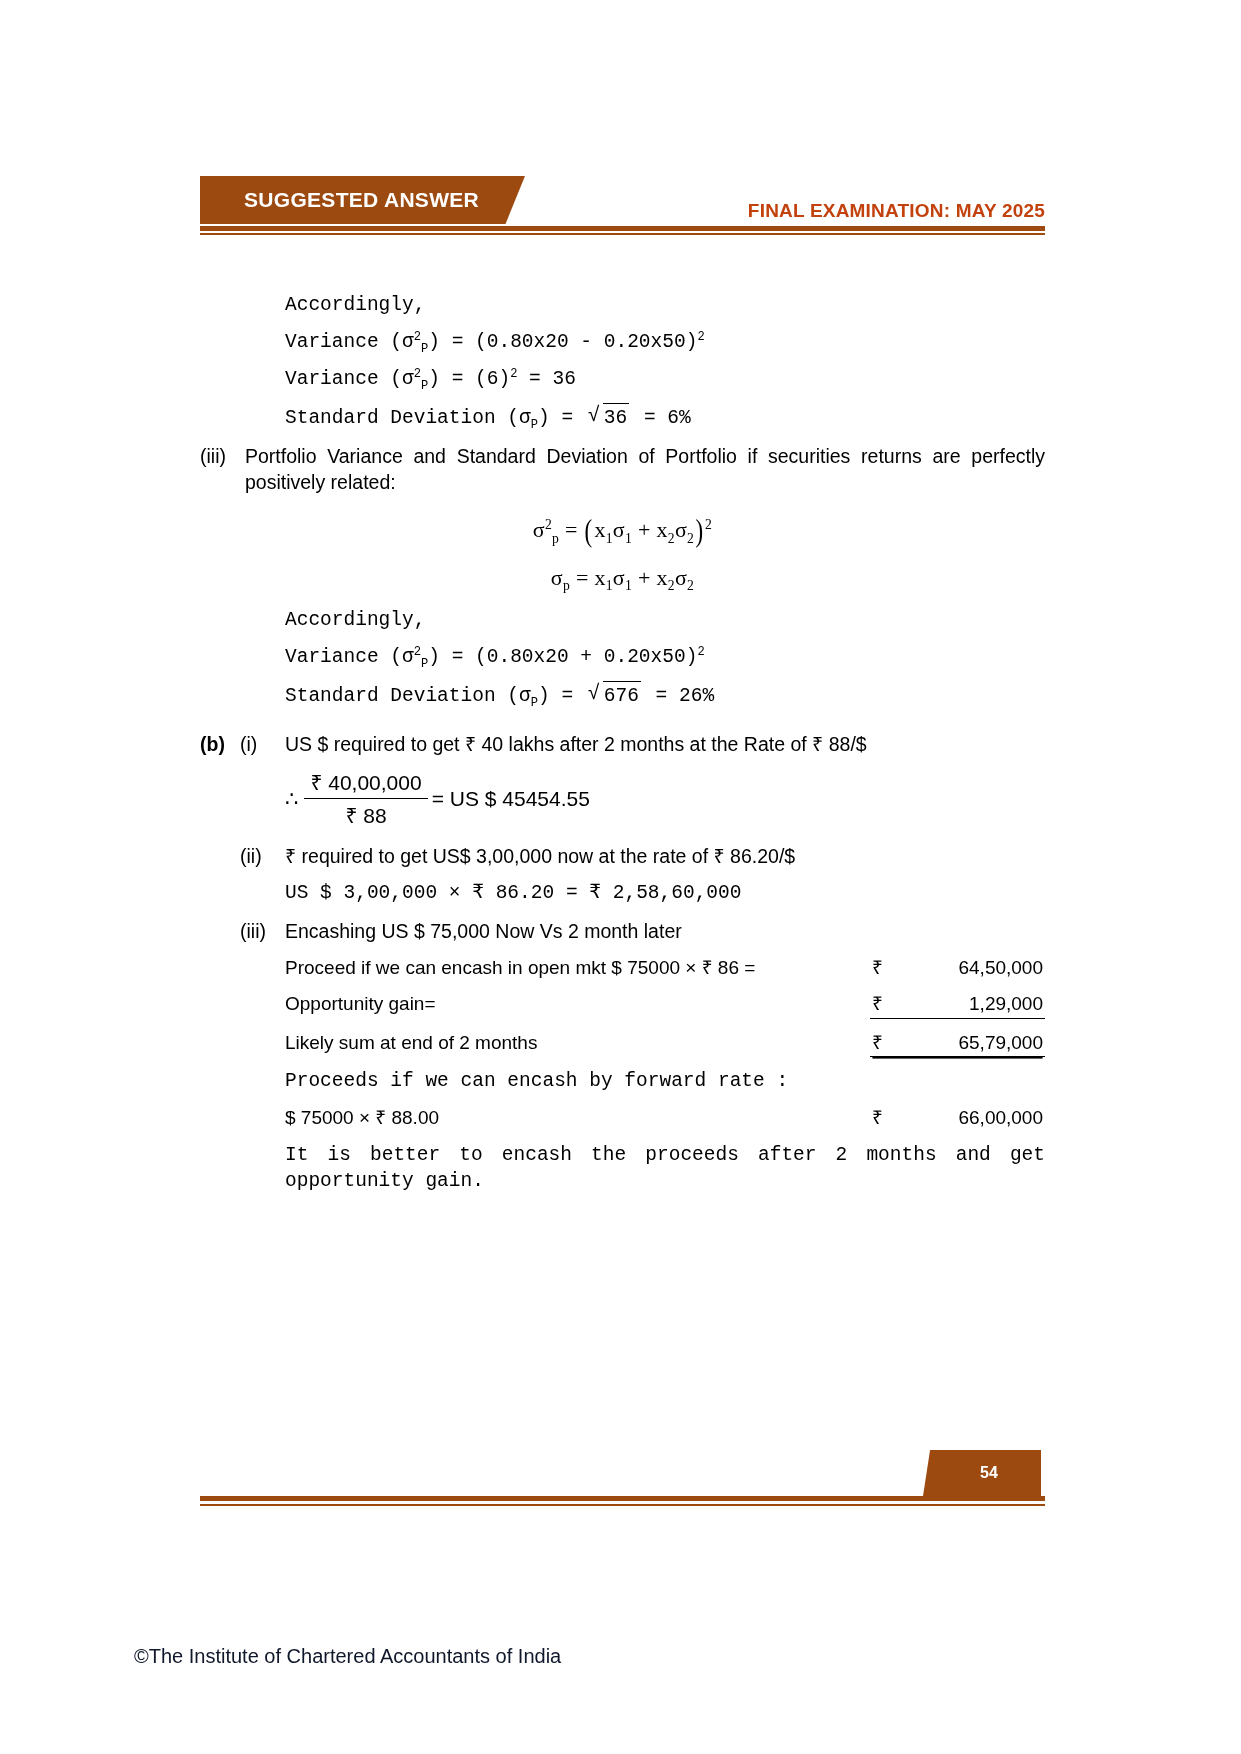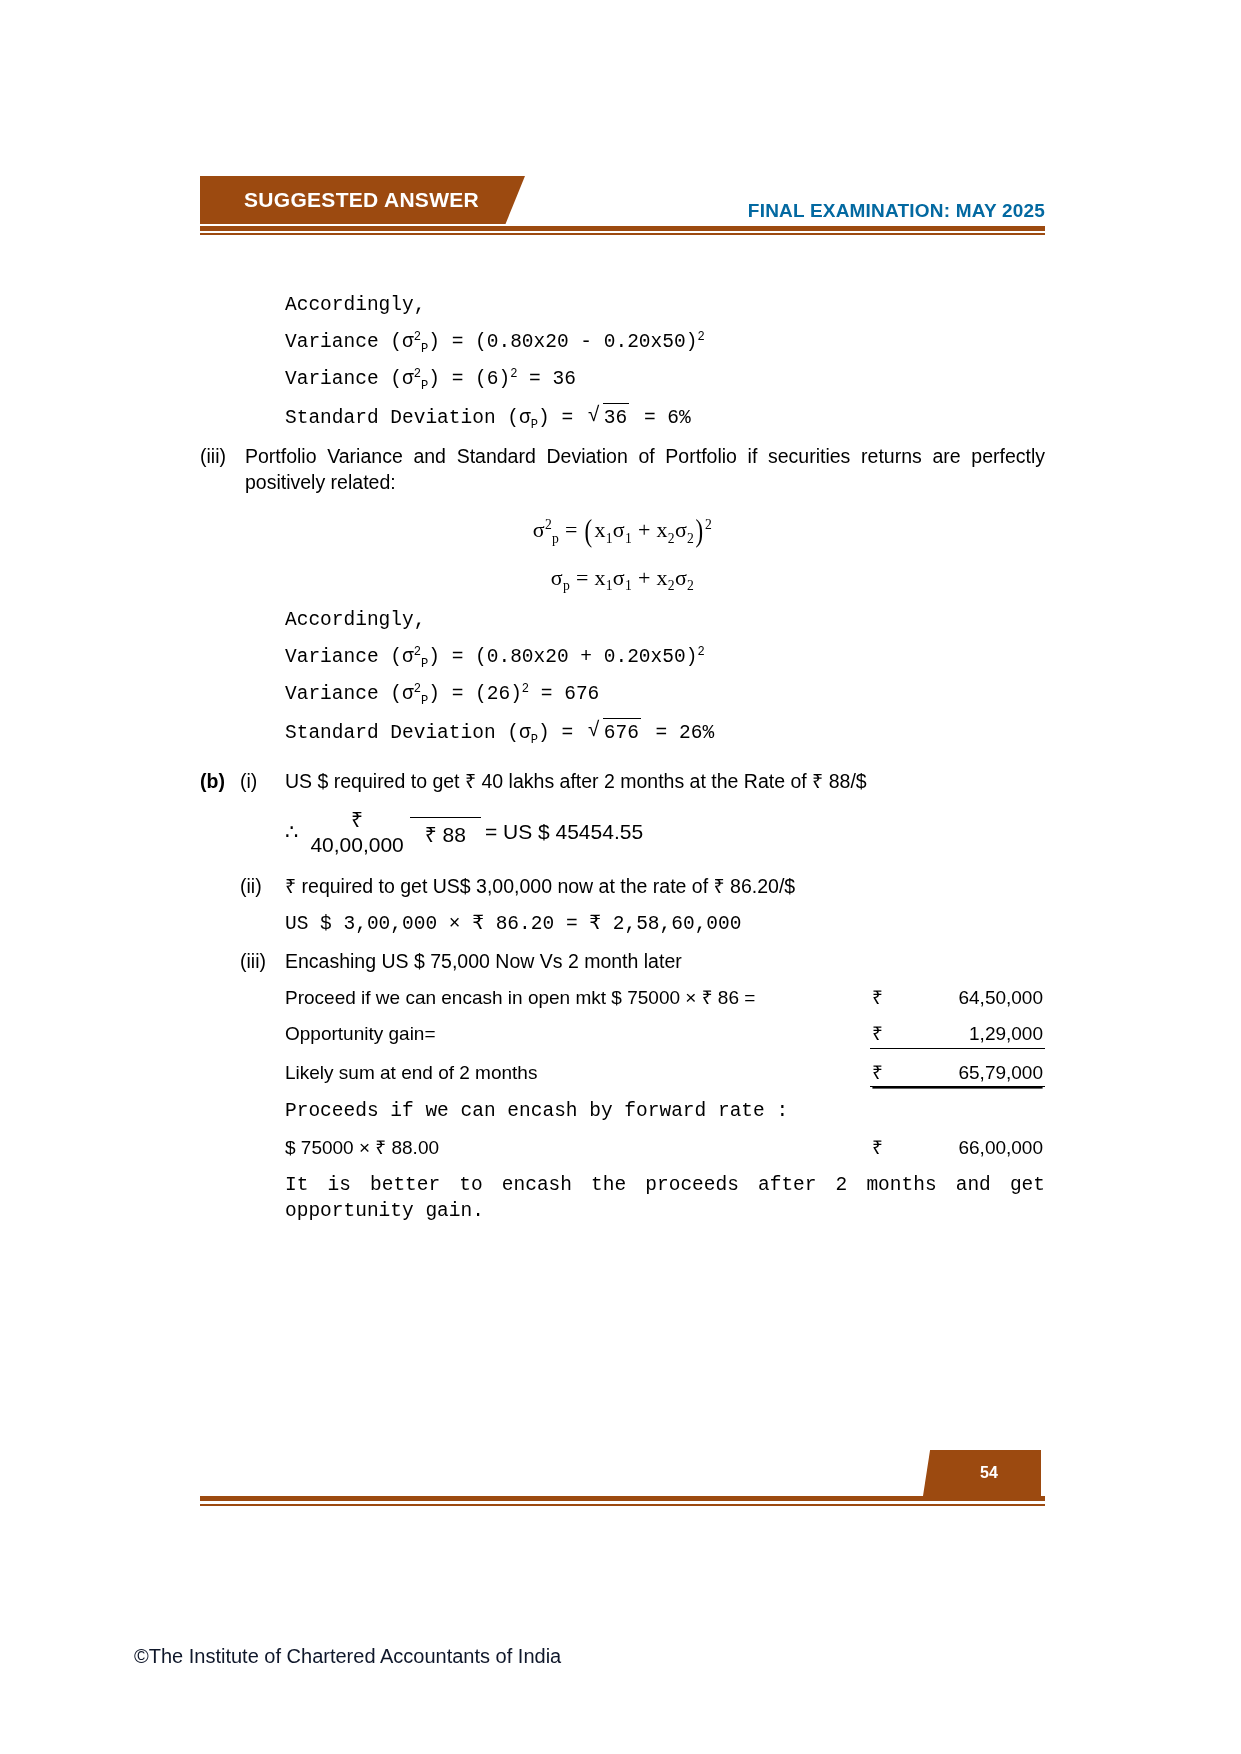--- a/index.html
+++ b/index.html
@@ -41,21 +41,21 @@
     font-size: 21px;
     font-weight: bold;
     letter-spacing: 0.3px;
     padding-left: 44px;
     white-space: nowrap;
   }
   .header-right {
     position: absolute;
     right: 0px;
     top: 24px;
-    color: #0369a1;
+    color: #c2410c;
     font-size: 19px;
     font-weight: bold;
     letter-spacing: 0.2px;
     white-space: nowrap;
   }
   .header-rule {
     position: absolute;
     left: 0px;
     top: 50px;
     width: 845px;
@@ -149,20 +149,21 @@
   .frac-row {
     display: flex;
     align-items: center;
     padding-left: 85px;
     margin: 10px 0 14px 0;
     font-size: 21px;
   }
   .therefore { margin-right: 6px; font-size: 21px; }
   .frac {
     display: inline-flex;
+    flex-direction: column;
     align-items: center;
     text-align: center;
   }
   .frac .num { padding: 0 6px 2px 6px; }
   .frac .den {
     padding: 2px 6px 0 6px;
     border-top: 1.8px solid #000;
     width: 100%;
   }
   .frac-tail { margin-left: 4px; }
@@ -278,23 +279,20 @@
     <div class="formula" style="margin-top:4px;">
       <span>σ</span><sub>p</sub><span> = </span><span>x</span><sub>1</sub><span>σ</span><sub>1</sub><span> + </span><span>x</span><sub>2</sub><span>σ</span><sub>2</sub>
     </div>
 
     <div class="line indent-1">Accordingly,</div>
 
     <div class="line indent-1">
       <span>Variance (</span><span>σ</span><sup>2</sup><sub>P</sub><span>) = (0.80x20 + 0.20x50)</span><sup>2</sup>
     </div>
 
-    <div class="line indent-1">
-      <span>Variance (</span><span>σ</span><sup>2</sup><sub>P</sub><span>) = (26)</span><sup>2</sup><span> = 676</span>
-    </div>
 
     <div class="line indent-1" style="margin-bottom:22px;">
       <span>Standard Deviation (</span><span>σ</span><sub>P</sub><span>) = </span><span class="sqrt"><span>676</span></span><span> = 26%</span>
     </div>
 
     <div class="hang">
       <div class="hang-mark w-alpha">(b)</div>
       <div class="hang-mark w-roman">(i)</div>
       <div class="hang-body">US $ required to get ₹ 40 lakhs after 2 months at the Rate of ₹ 88/$</div>
     </div>

